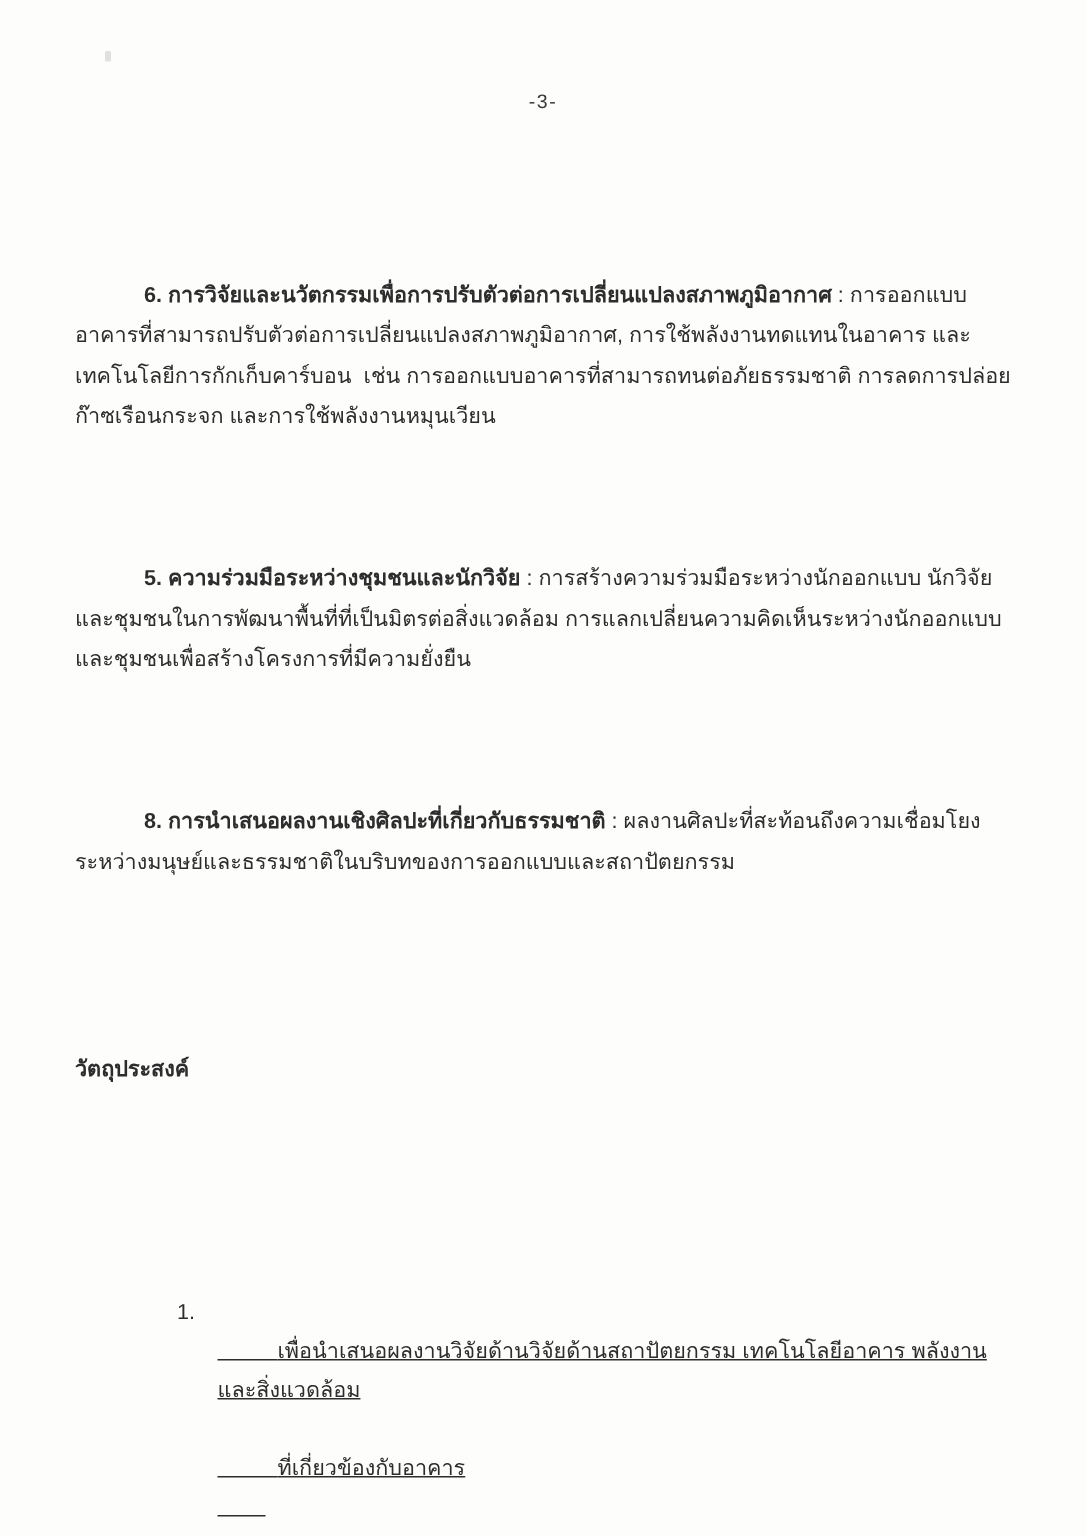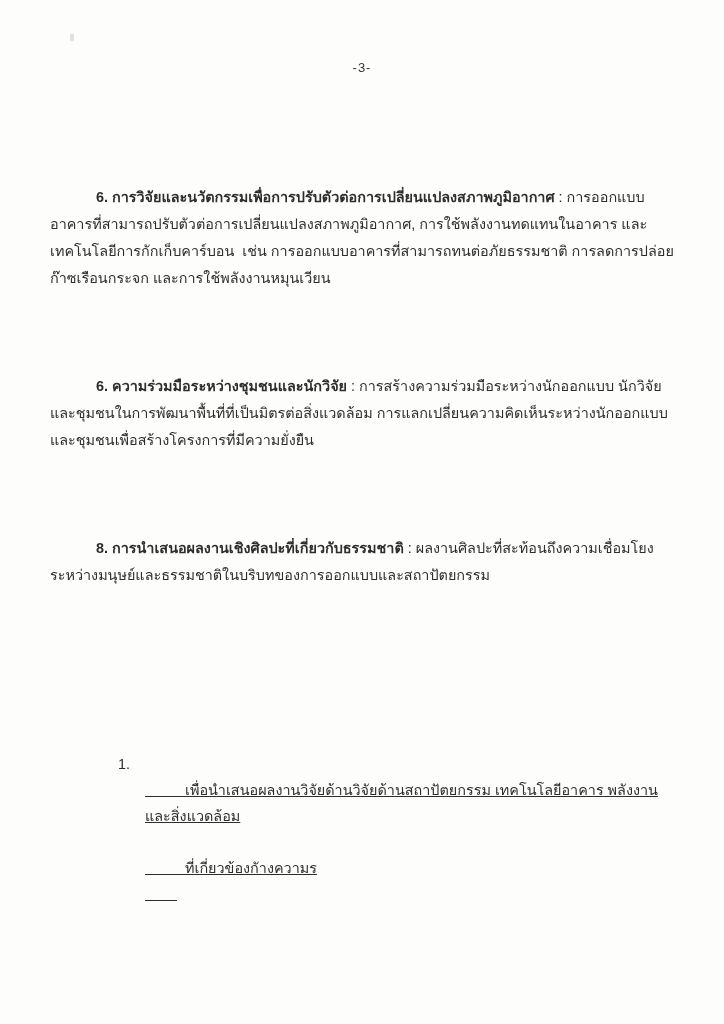--- a/index.html
+++ b/index.html
@@ -39,31 +39,32 @@
 
 <div class="page">
   <div class="artifact"></div>
 
   <div class="pageno">-3-</div>
 
   <div class="content">
 
     <p class="topic"><span class="b">6. การวิจัยและนวัตกรรมเพื่อการปรับตัวต่อการเปลี่ยนแปลงสภาพภูมิอากาศ</span><span> : การออกแบบอาคารที่สามารถปรับตัวต่อการเปลี่ยนแปลงสภาพภูมิอากาศ, การใช้พลังงานทดแทนในอาคาร และเทคโนโลยีการกักเก็บคาร์บอน  เช่น การออกแบบอาคารที่สามารถทนต่อภัยธรรมชาติ การลดการปล่อยก๊าซเรือนกระจก และการใช้พลังงานหมุนเวียน</span></p>
 
-    <p class="topic"><span class="b">6. ความร่วมมือระหว่างชุมชนและนักวิจัย</span><span> : การสร้างความร่วมมือระหว่างนักออกแบบ นักวิจัย และชุมชนในการพัฒนาพื้นที่ที่เป็นมิตรต่อสิ่งแวดล้อม การแลกเปลี่ยนความคิดเห็นระหว่างนักออกแบบและชุมชนเพื่อสร้างโครงการที่มีความยั่งยืน</span></p>
+    <p class="topic"><span class="b">5. ความร่วมมือระหว่างชุมชนและนักวิจัย</span><span> : การสร้างความร่วมมือระหว่างนักออกแบบ นักวิจัย และชุมชนในการพัฒนาพื้นที่ที่เป็นมิตรต่อสิ่งแวดล้อม การแลกเปลี่ยนความคิดเห็นระหว่างนักออกแบบและชุมชนเพื่อสร้างโครงการที่มีความยั่งยืน</span></p>
 
     <p class="topic"><span class="b">8. การนำเสนอผลงานเชิงศิลปะที่เกี่ยวกับธรรมชาติ</span><span> : ผลงานศิลปะที่สะท้อนถึงความเชื่อมโยงระหว่างมนุษย์และธรรมชาติในบริบทของการออกแบบและสถาปัตยกรรม</span></p>
 
+    <p class="sec-heading mt">วัตถุประสงค์</p>
 
     <div class="numlist">
       <div class="li">
         <span class="num">1.</span>
         <span class="txt">
           <span>เพื่อนำเสนอผลงานวิจัยด้านวิจัยด้านสถาปัตยกรรม เทคโนโลยีอาคาร พลังงานและสิ่งแวดล้อม</span><br>
-          <span>ที่เกี่ยวข้องกัางความร</span>
+          <span>ที่เกี่ยวข้องกับอาคาร</span>
         </span>
       </div>
       
       
       
       
     </div>
 
     
     

